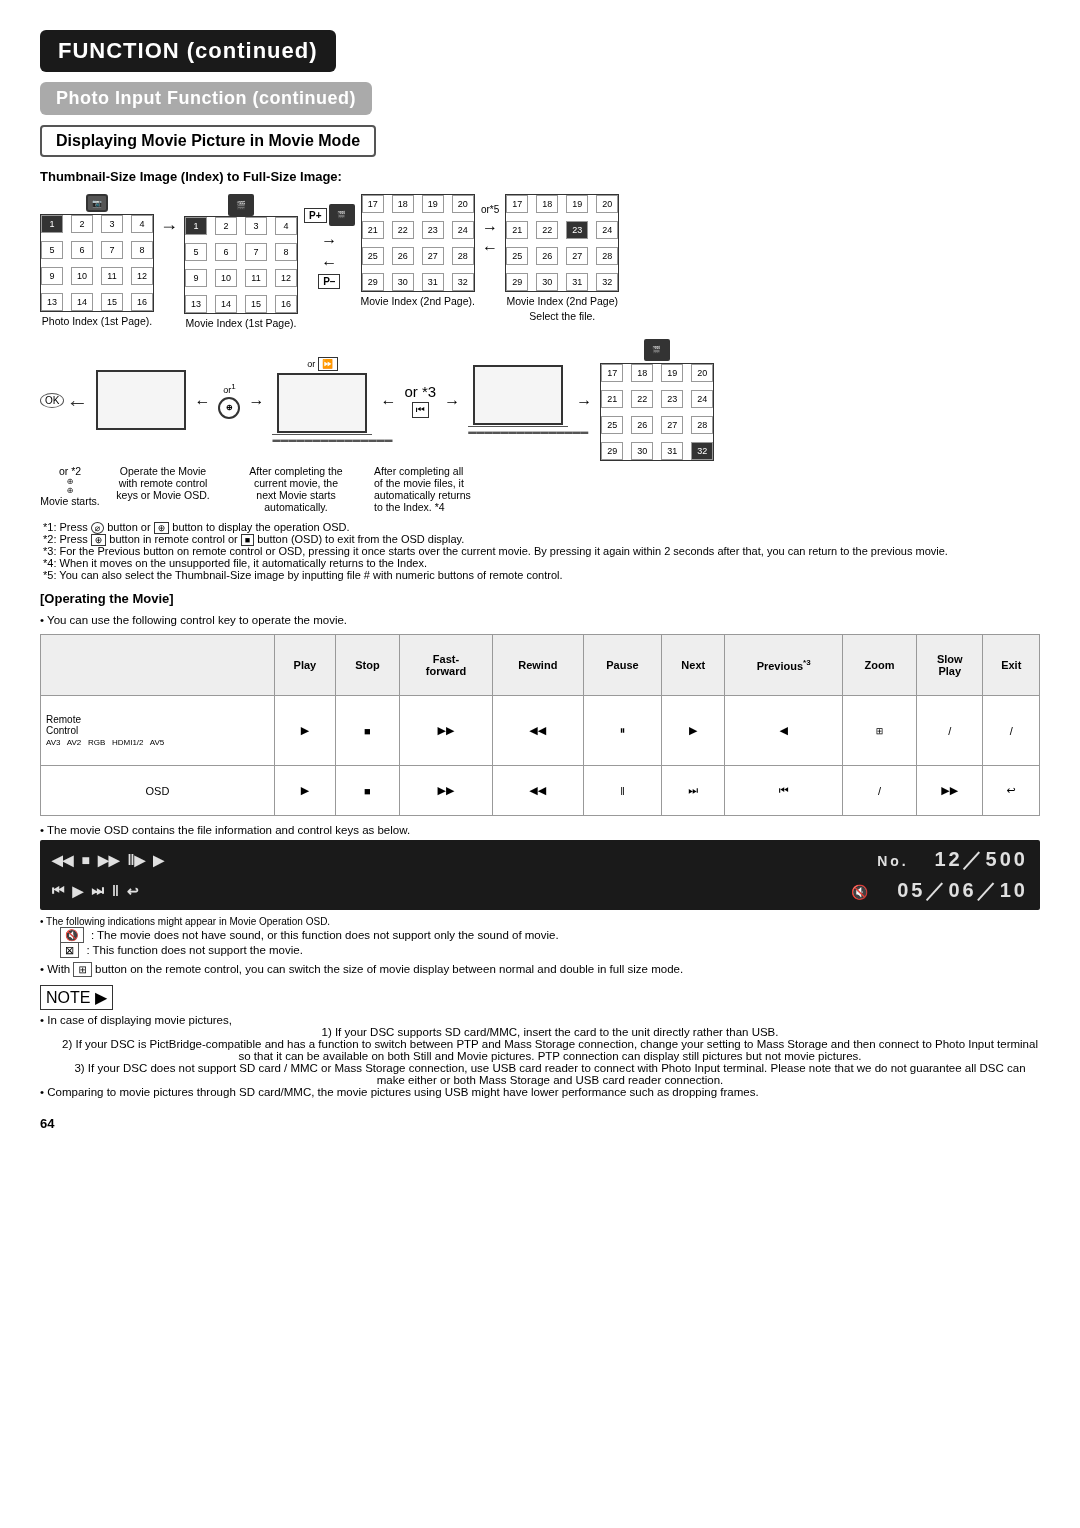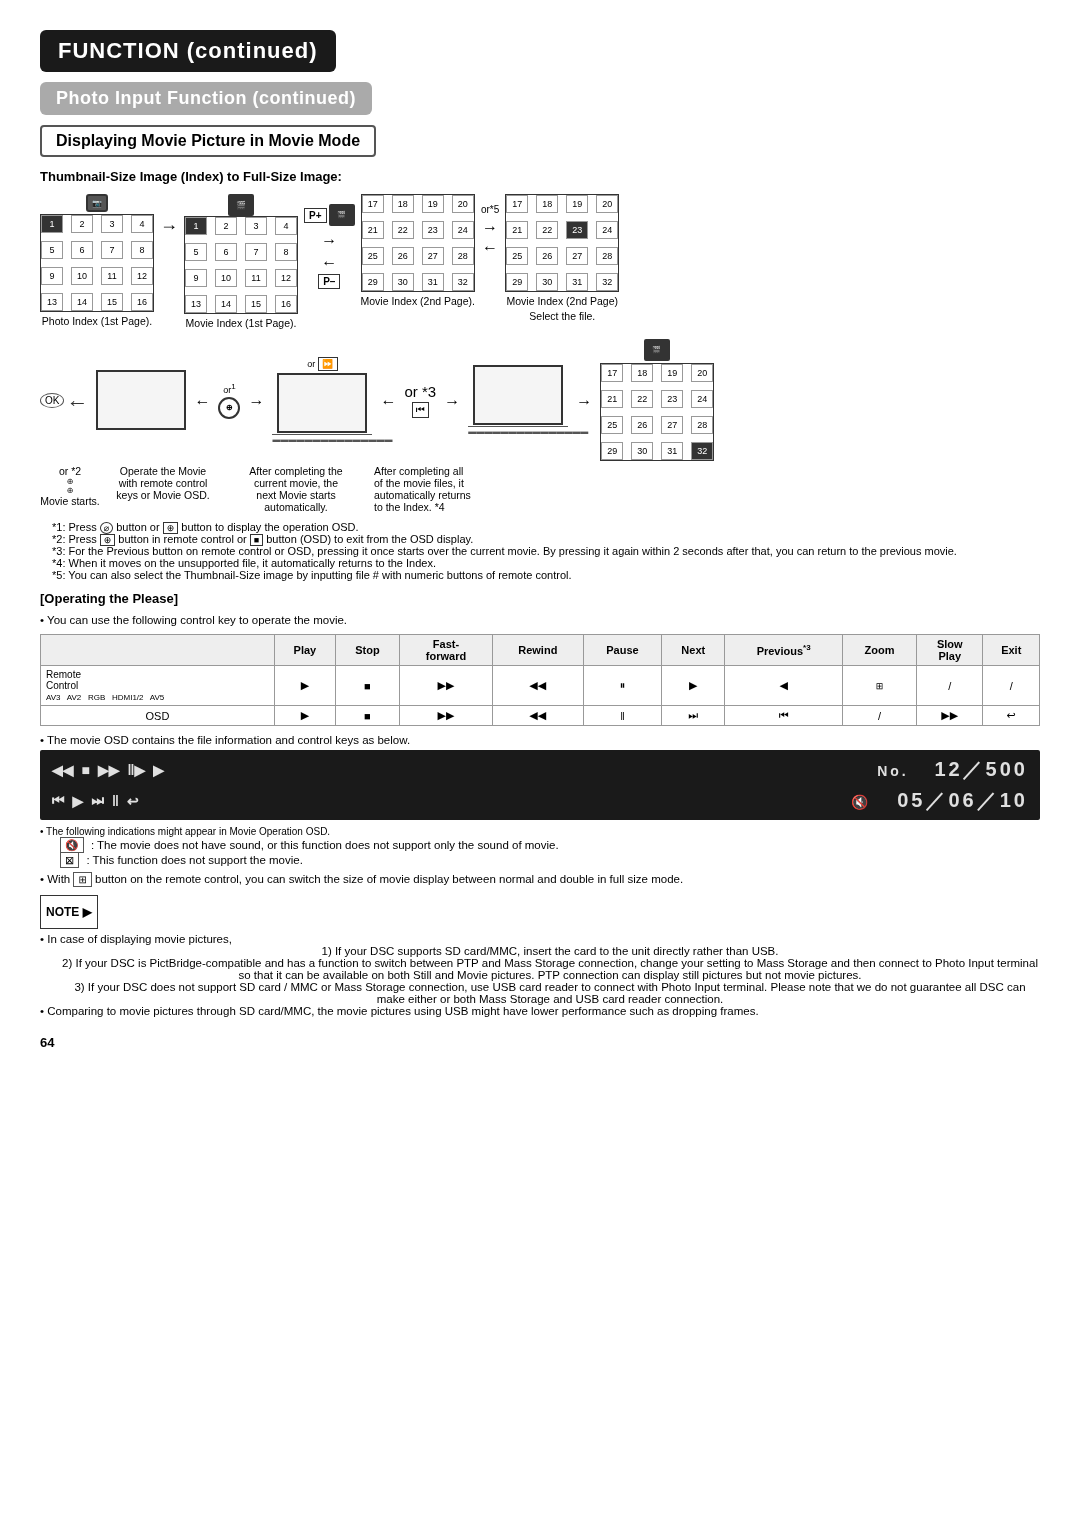--- a/index.html
+++ b/index.html
@@ -96,32 +96,32 @@
       margin-top: 3px;
     }
     .operating-table {
       border-collapse: collapse;
       width: 100%;
       font-size: 11px;
       margin: 8px 0;
     }
     .operating-table th, .operating-table td {
       border: 1px solid #999;
-      padding: 3px 5px;
+      padding: 18px 5px;
       text-align: center;
     }
     .operating-table th {
       background: #eee;
       font-weight: bold;
     }
     .note-label {
-      font-size: 12px;
-      font-weight: bold;
+      font-size: 16px;
+      font-weight: normal;
       border: 1.5px solid #333;
-      padding: 9px 5px;
+      padding: 2px 5px;
       display: inline-block;
       margin-bottom: 4px;
     }
     .page-num {
       font-size: 13px;
       font-weight: bold;
       margin-top: 10px;
     }
     .diagram-outer {
       display: flex;
@@ -377,30 +377,30 @@
     <span>automatically.</span>
   </div>
   <div style="width:170px; text-align:left;">
     <span>After completing all</span><br>
     <span>of the movie files, it</span><br>
     <span>automatically returns</span><br>
     <span>to the Index. *4</span>
   </div>
 </div>
 
-<div style="margin: 6px 12px; font-size: 11px;">
+<div style="margin: 6px 3px; font-size: 11px;">
   <div>*1: Press <span style="border:1px solid #333; border-radius:50%; padding:0 3px; font-size:9px;">⌀</span> button or <span style="border:1px solid #333; padding:0 3px; font-size:9px;">⊕</span> button to display the operation OSD.</div>
   <div>*2: Press <span style="border:1px solid #333; padding:0 3px; font-size:9px;">⊕</span> button in remote control or <span style="border:1px solid #333; padding:0 3px; font-size:9px;">■</span> button (OSD) to exit from the OSD display.</div>
   <div>*3: For the Previous button on remote control or OSD, pressing it once starts over the current movie. By pressing it again within 2 seconds after that, you can return to the previous movie.</div>
   <div>*4: When it moves on the unsupported file, it automatically returns to the Index.</div>
   <div>*5: You can also select the Thumbnail-Size image by inputting file # with numeric buttons of remote control.</div>
 </div>
 
 <div style="margin-top:10px;">
-  <div class="section-title">[Operating the Please]</div>
+  <div class="section-title">[Operating the Movie]</div>
   <div style="font-size:11.5px; margin-bottom:6px;">• You can use the following control key to operate the movie.</div>
 
   <table class="operating-table">
     <thead>
       <tr>
         <th></th>
         <th>Play</th>
         <th>Stop</th>
         <th>Fast-<br>forward</th>
         <th>Rewind</th>

